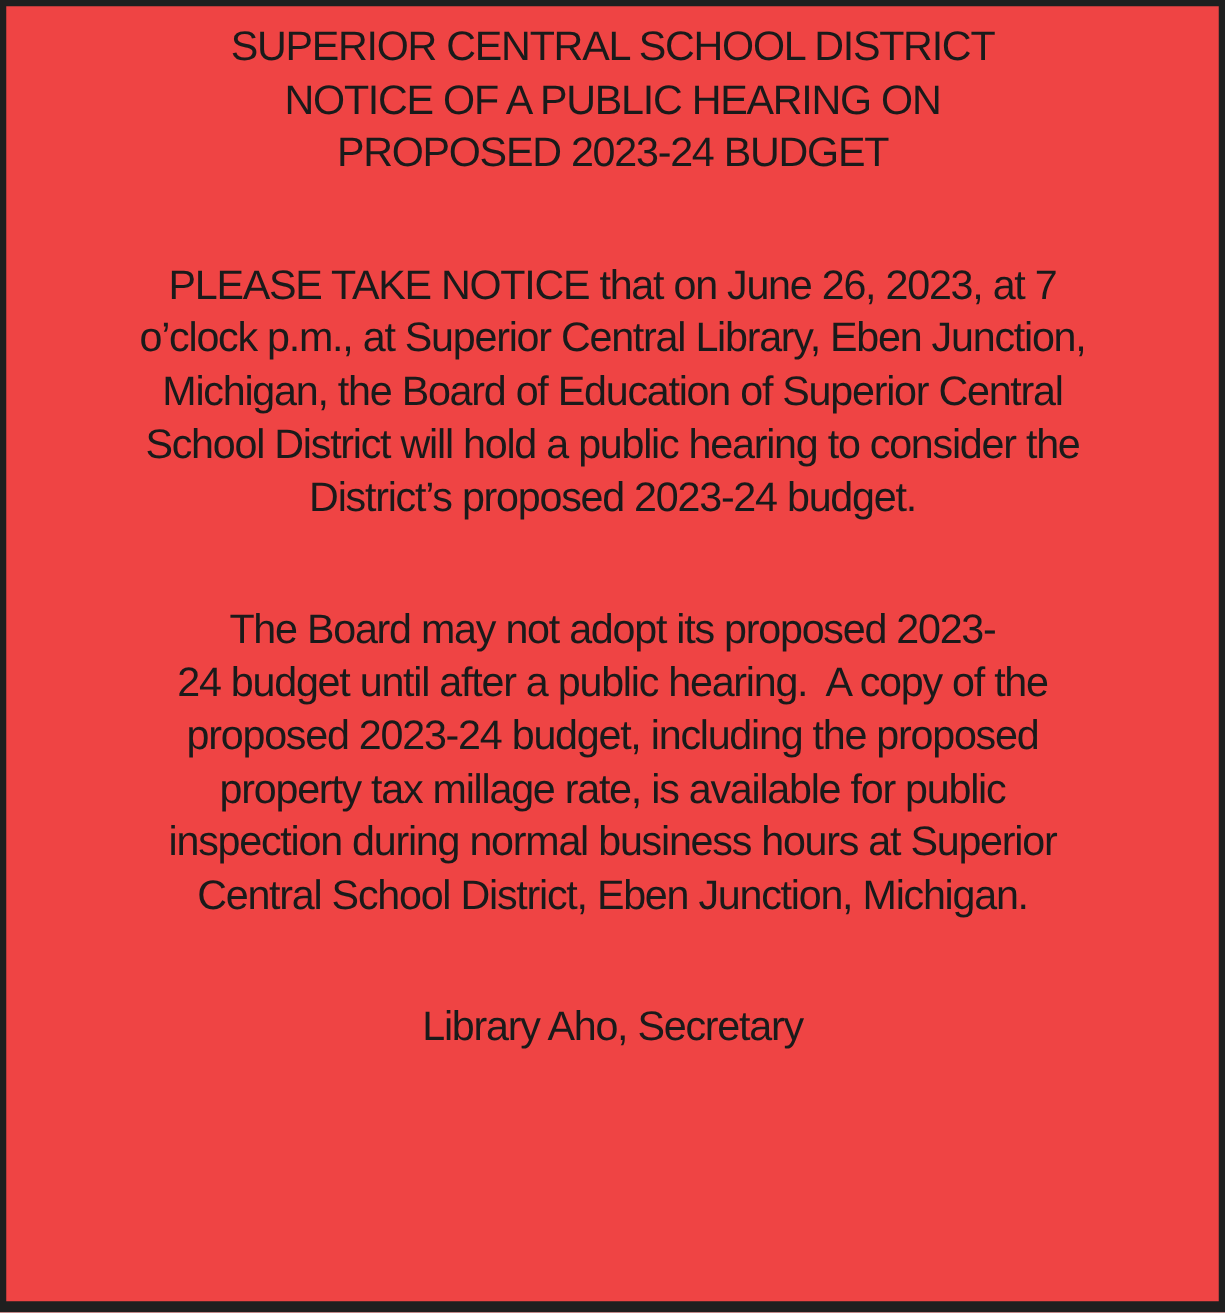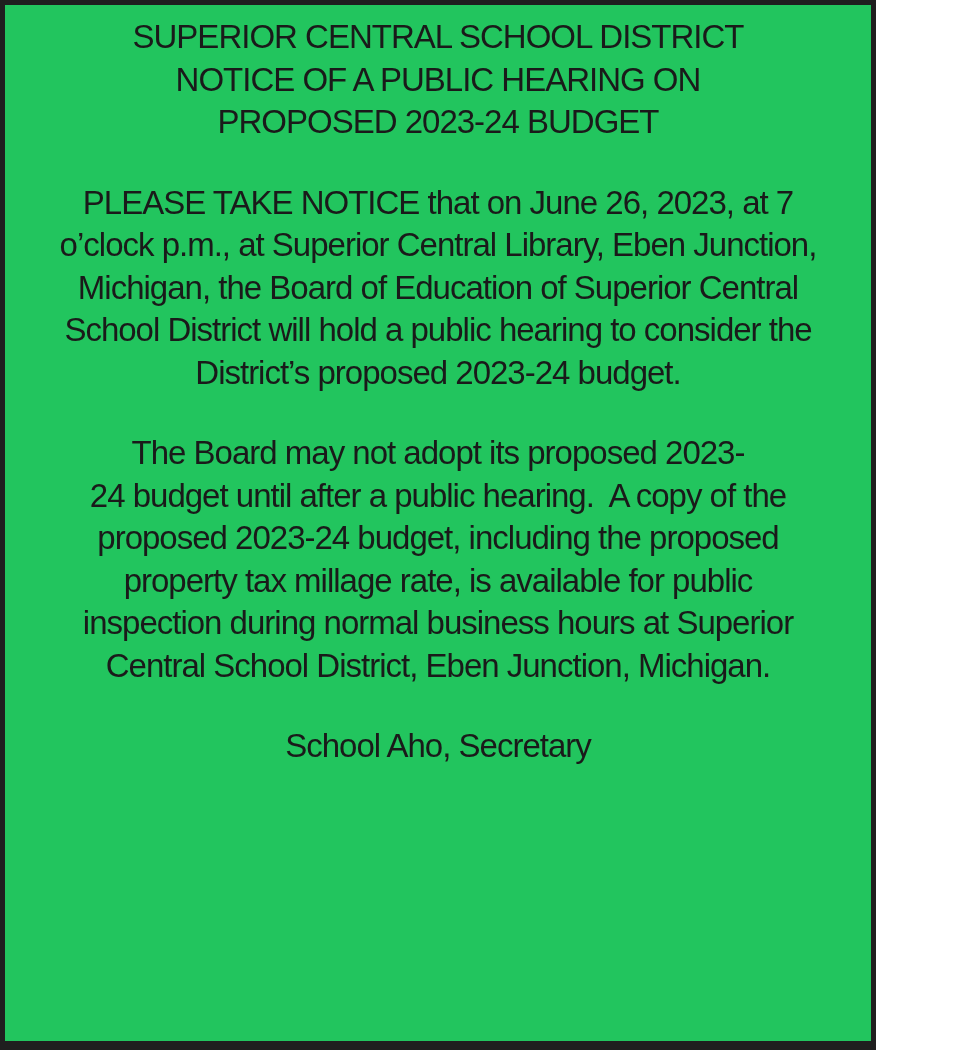--- a/index.html
+++ b/index.html
@@ -1,24 +1,24 @@
 <!DOCTYPE html>
 <html><head>
 <meta charset="utf-8">
 <style>
   html, body {
     margin: 0;
     padding: 0;
     background: #ffffff;
   }
   .page {
-    width: 876px;
+    width: 980px;
     height: 1050px;
     box-sizing: border-box;
-    background: #22c55e;
+    background: #ef4444;
     border-style: solid;
     border-color: #1f1f1f;
     border-width: 5px 5px 9px 5px;
     padding: 11px 18px 8px 18px;
     overflow: hidden;
   }
   .content {
     max-width: 940px;
     margin: 0 auto;
     text-align: center;
@@ -26,21 +26,21 @@
     color: #1a1a1a;
   }
   .notice-block {
     margin: 0;
     font-size: 33px;
     line-height: 42.5px;
     letter-spacing: -1px;
     white-space: pre-wrap;       
   }
   .spaced {
-    margin-top: 38px;          
+    margin-top: 63px;          
   }
   .bold {
     font-weight: bold;
   }
 </style>
 </head>
 <body>
 
 <div class="page">
   <div class="content">
@@ -56,15 +56,15 @@
 
     <p class="notice-block spaced">The Board may not adopt its proposed 2023-
 24 budget until after a public hearing.  A copy of the
 proposed 2023-24 budget, including the proposed
 property tax millage rate, is available for public
 inspection during normal business hours at Superior
 Central School District, Eben Junction, Michigan.</p>
 
 
 
-    <p class="notice-block spaced">School Aho, Secretary</p>
+    <p class="notice-block spaced">Library Aho, Secretary</p>
   </div>
 </div>
 
 </body></html>

